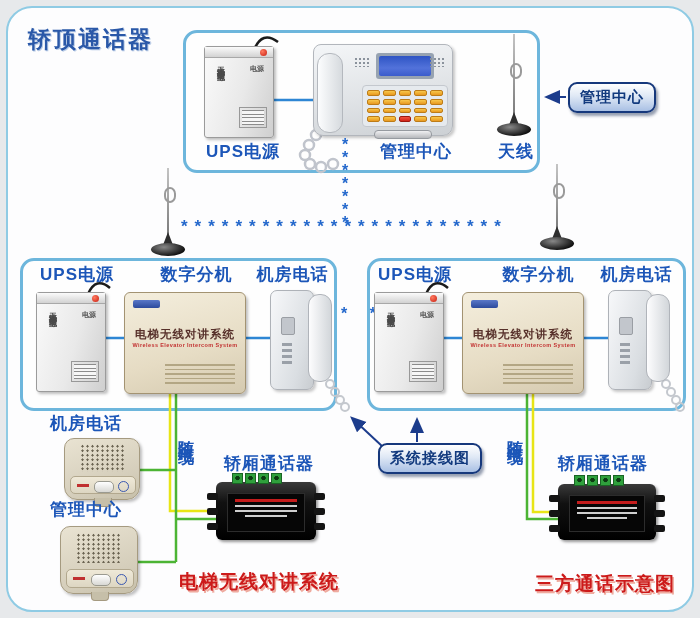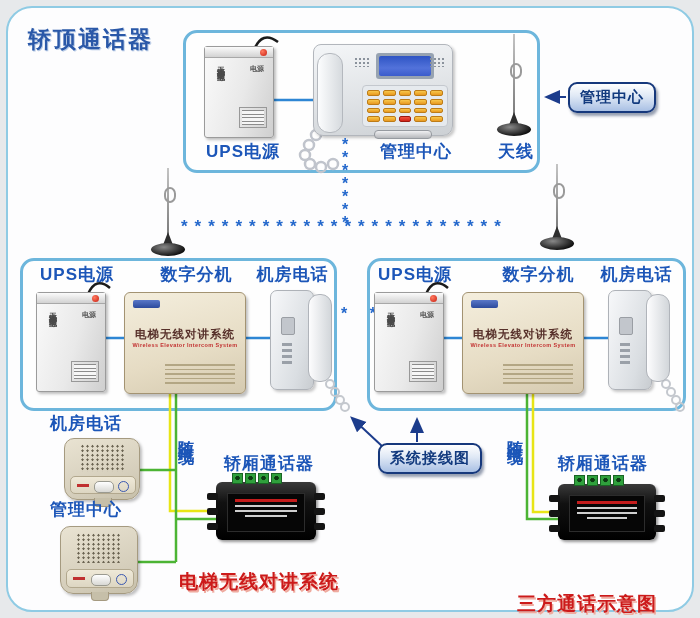--- a/index.html
+++ b/index.html
@@ -415,13 +415,13 @@
   <div class="bb-tab r t2"></div>
   <div class="bb-tab r t3"></div>
   <div class="bb-plate">
     <div class="bb-line red"></div>
     <div class="bb-line"></div>
     <div class="bb-line"></div>
     <div class="bb-line short"></div>
   </div>
 </div>
 
-<div class="caption-red" style="left:517px;top:571px;margin-top:20px;">三方通话示意图</div>
+<div class="caption-red" style="left:535px;top:571px;">三方通话示意图</div>
 
 </body></html>

